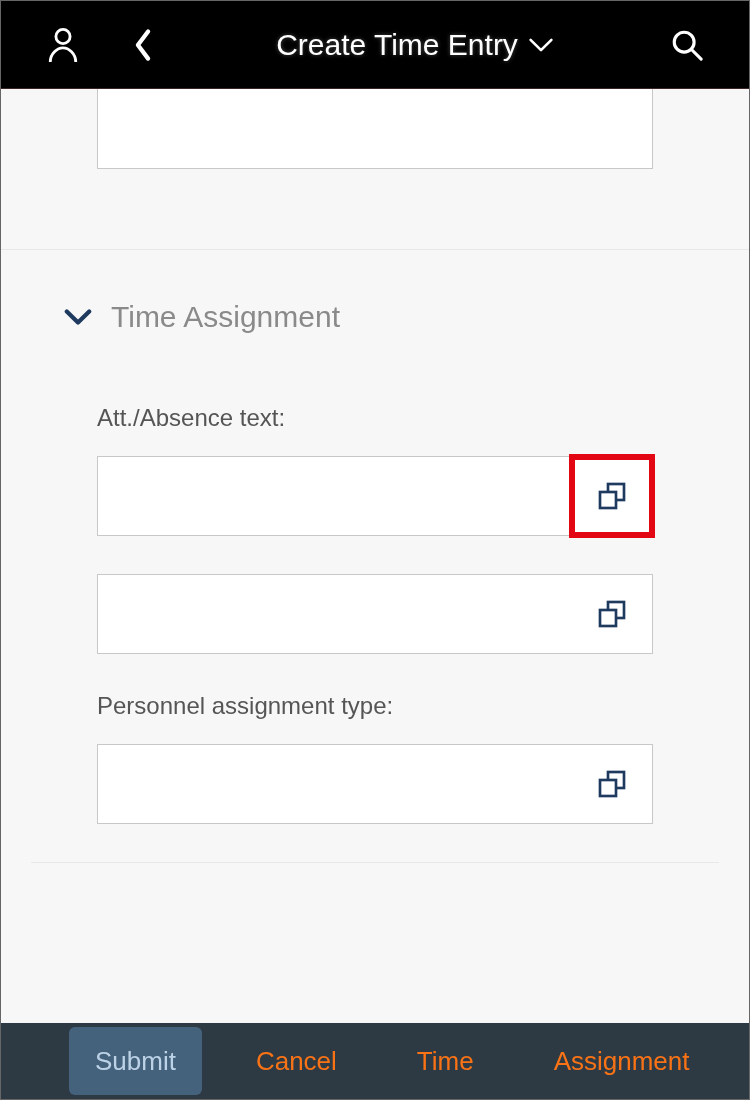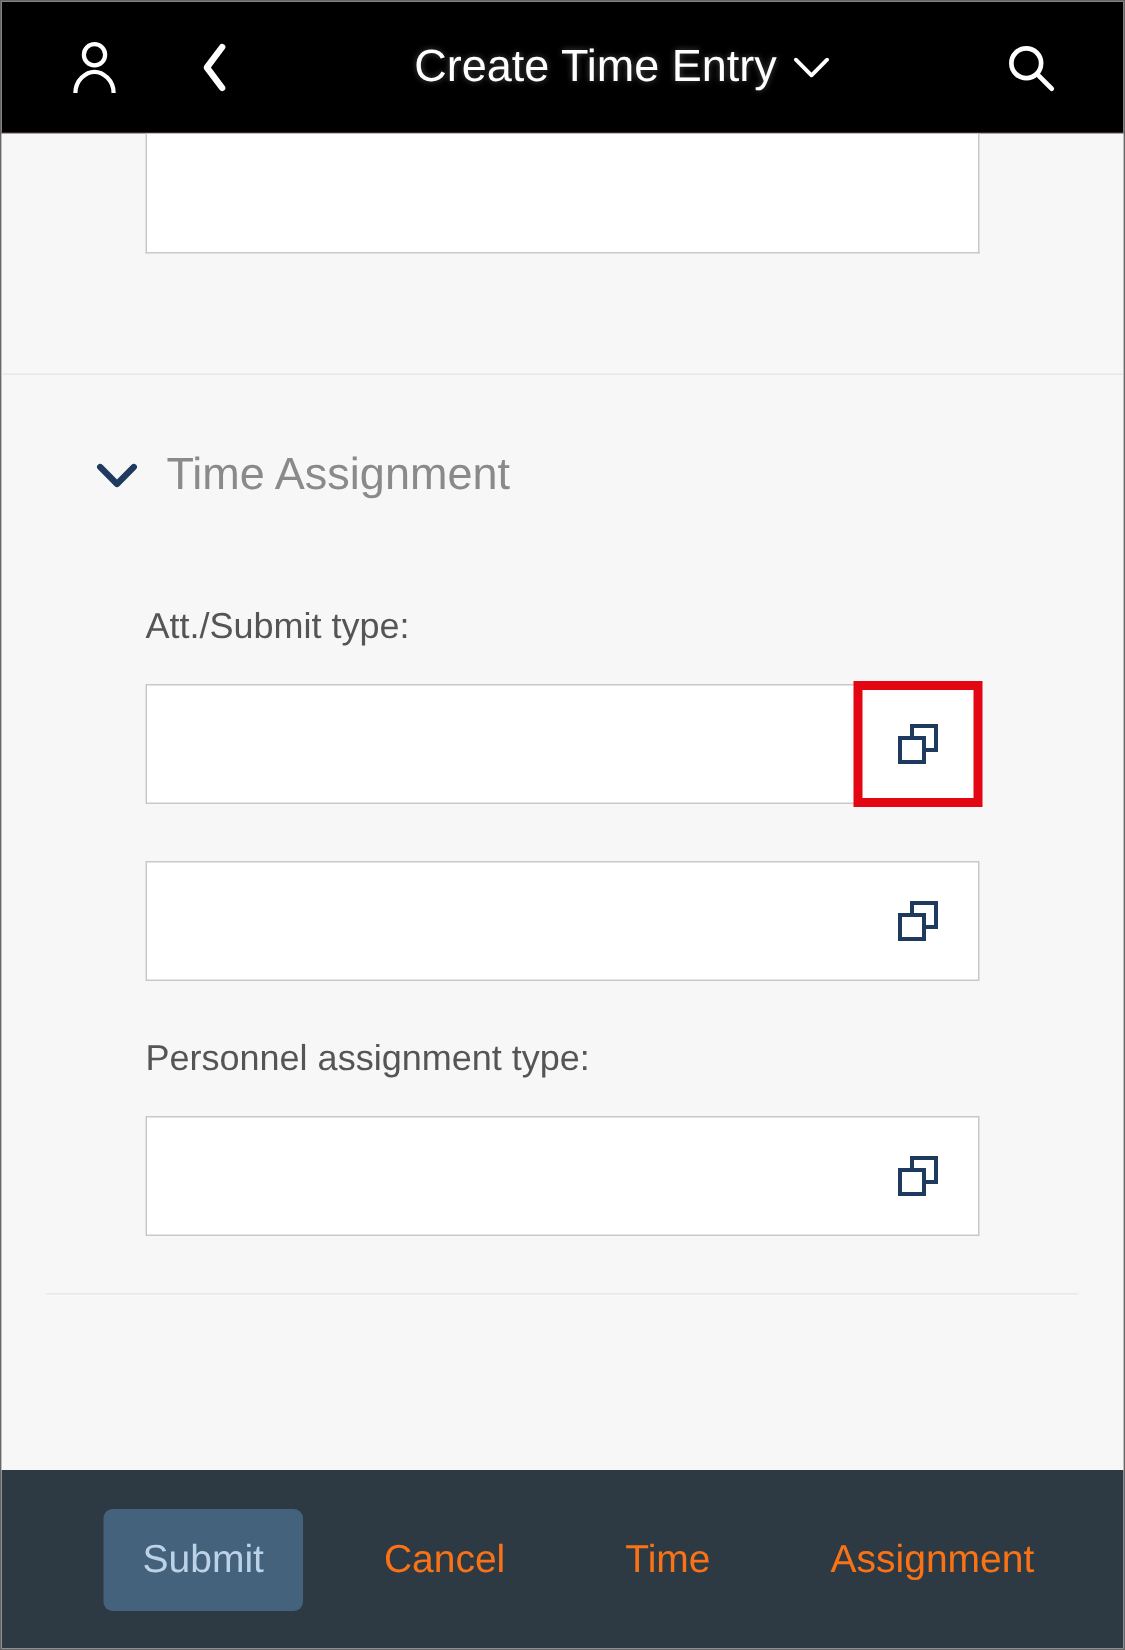--- a/index.html
+++ b/index.html
@@ -87,21 +87,21 @@
     margin-top: 30px;
     height: 1px;
     background: #e8e8e8;
     margin-left: 30px;
     margin-right: 30px;
   }
 
   
   .footer {
     flex: 0 0 auto;
-    height: 119px;
+    height: 76px;
     background: #2e3a43;
     display:flex;
     align-items:center;
     padding: 0 20px;
     gap: 28px;
   }
   .btn {
     height: 68px;
     padding: 0 26px;
     display:flex;
@@ -160,21 +160,21 @@
       <svg width="28" height="18" viewBox="0 0 20 12" fill="none" stroke="#1f3a5f" stroke-width="3" stroke-linecap="round" stroke-linejoin="round">
         <polyline points="2,2 10,10 18,2"></polyline>
       </svg>
     </span>
     <span class="section-title">Time Assignment</span>
   </div>
 
   <div class="fields">
 
     <div class="field">
-      <span class="field-label">Att./Submit type:</span>
+      <span class="field-label">Att./Absence text:</span>
       <div class="input-wrap">
         <input class="input-text" type="text" value="" style="">
         <div class="vh-btn highlight">
           <svg width="32" height="32" viewBox="0 0 24 24" fill="none" stroke="#1f3a5f" stroke-width="2">
             <rect x="9" y="3" width="12" height="12"></rect>
             <rect x="3" y="9" width="12" height="12" fill="#fff"></rect>
           </svg>
         </div>
       </div>
     </div>

